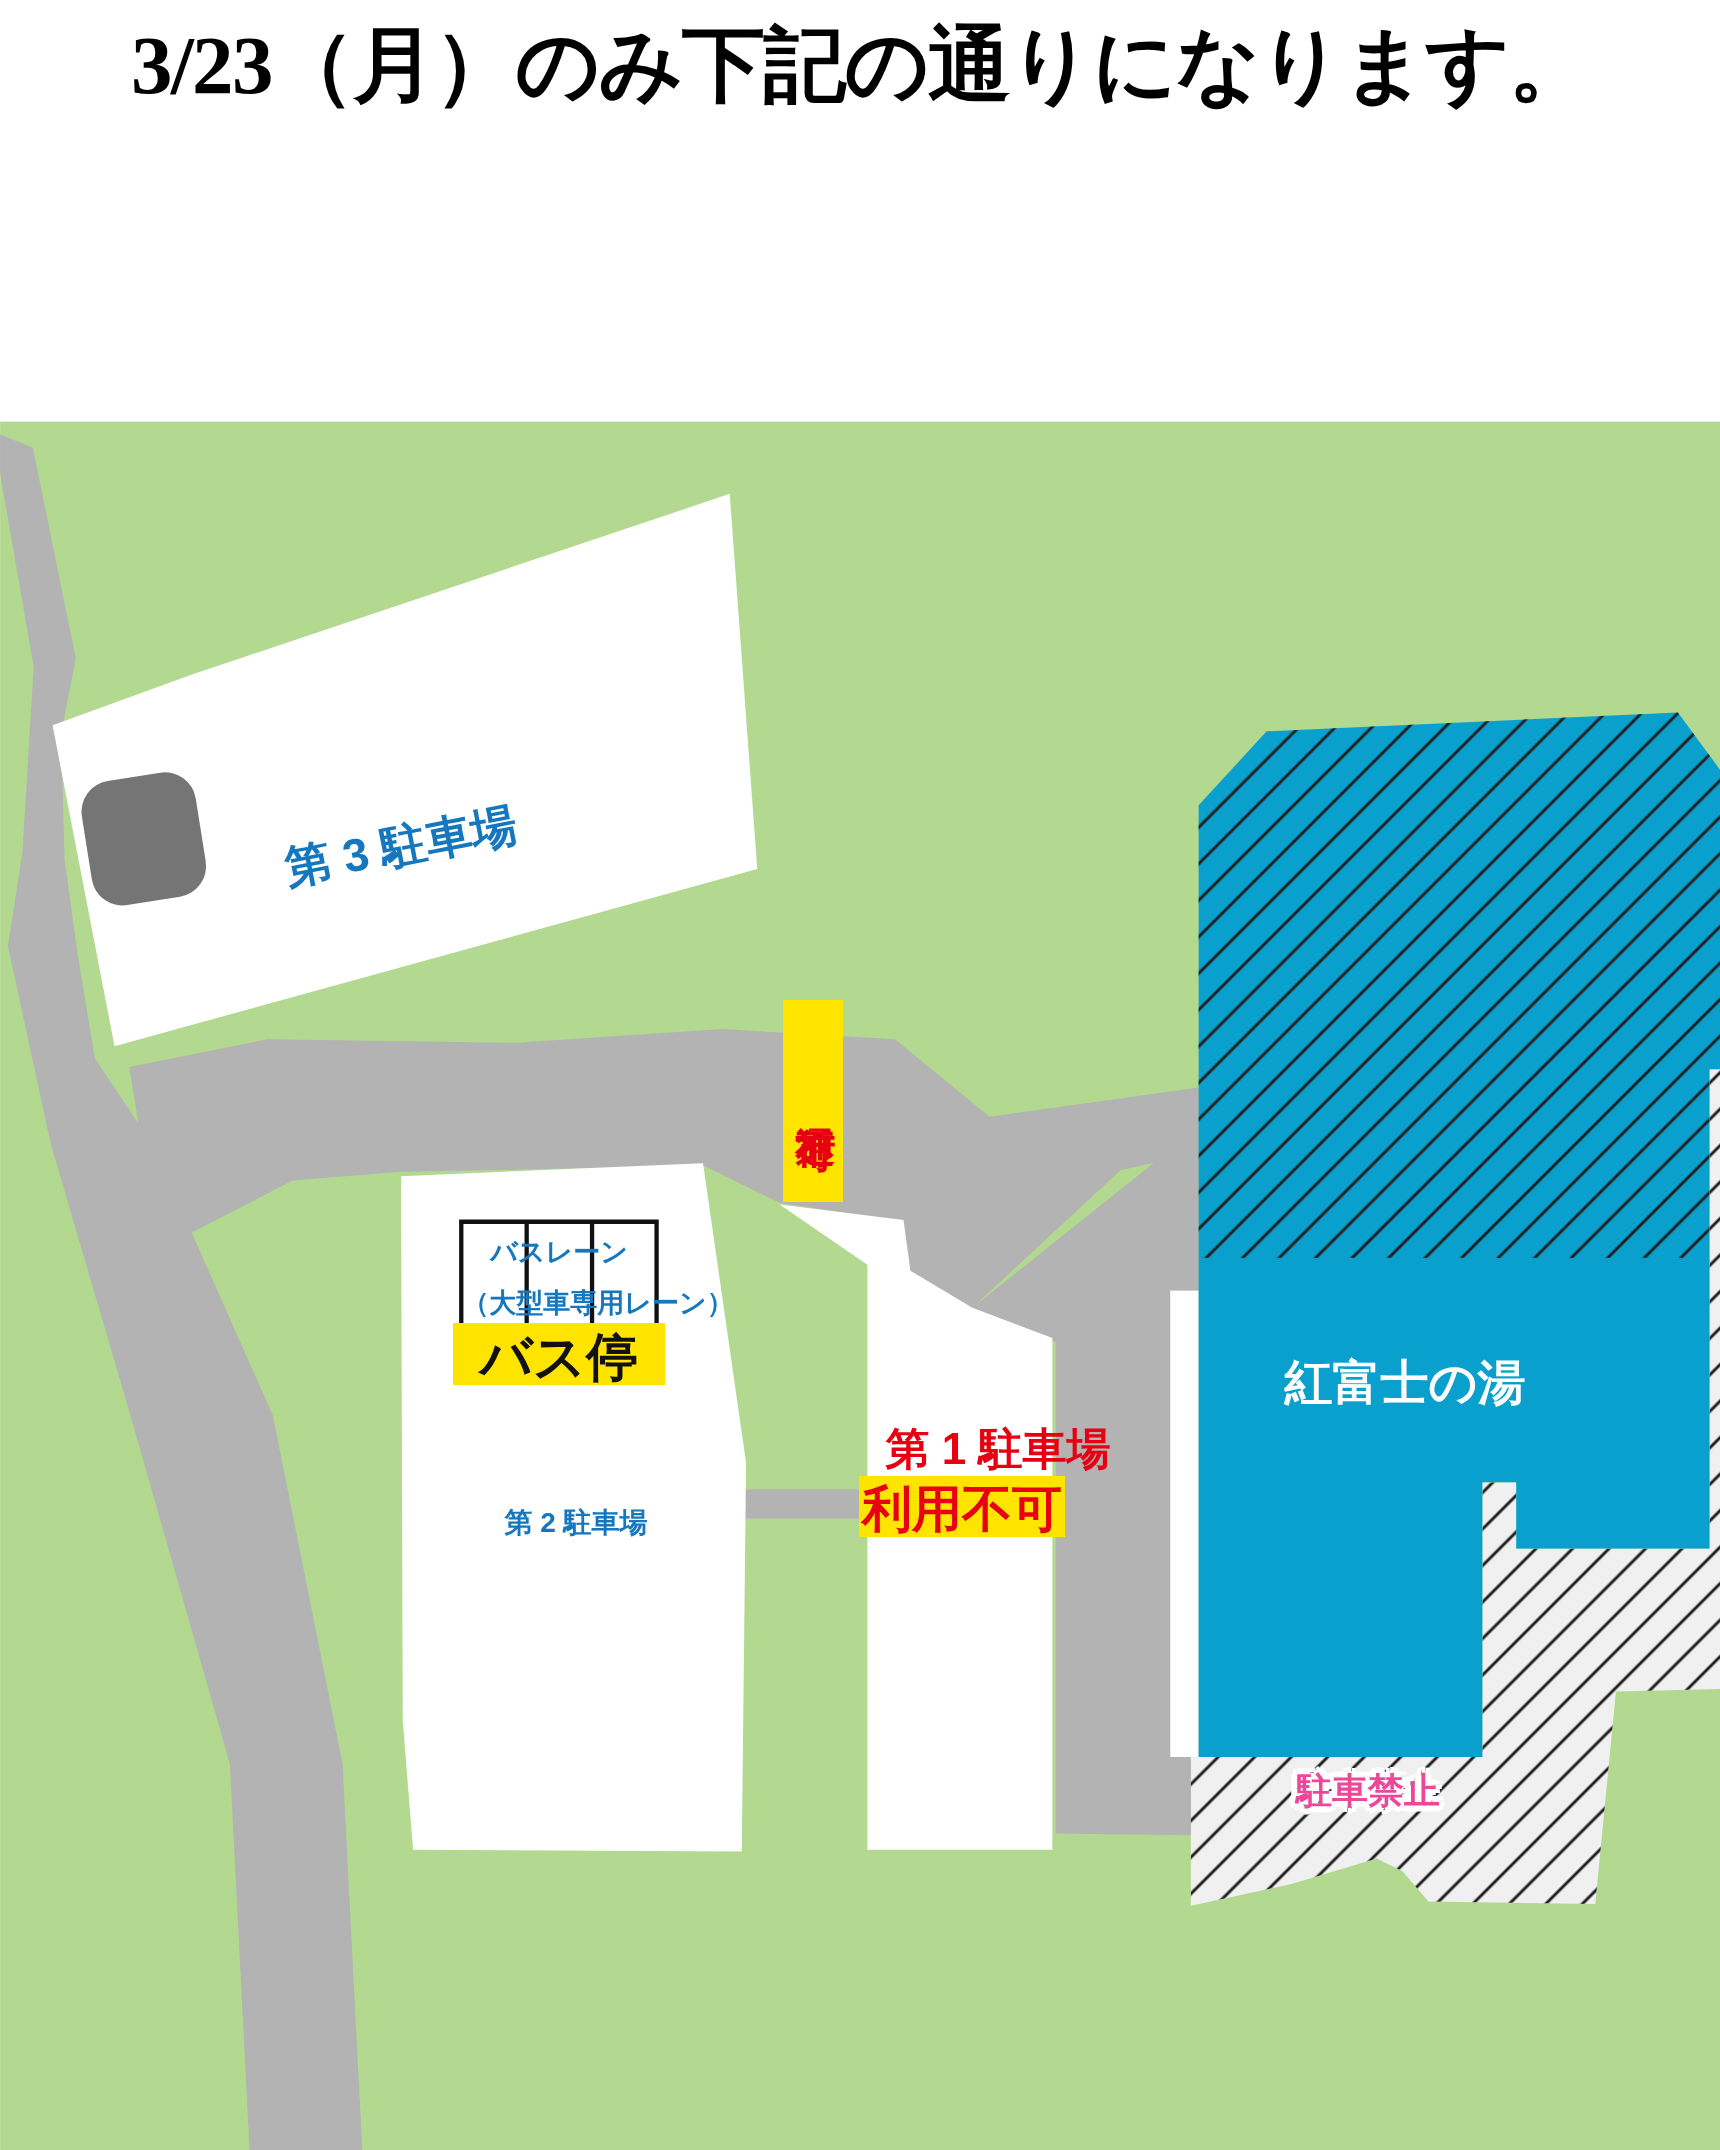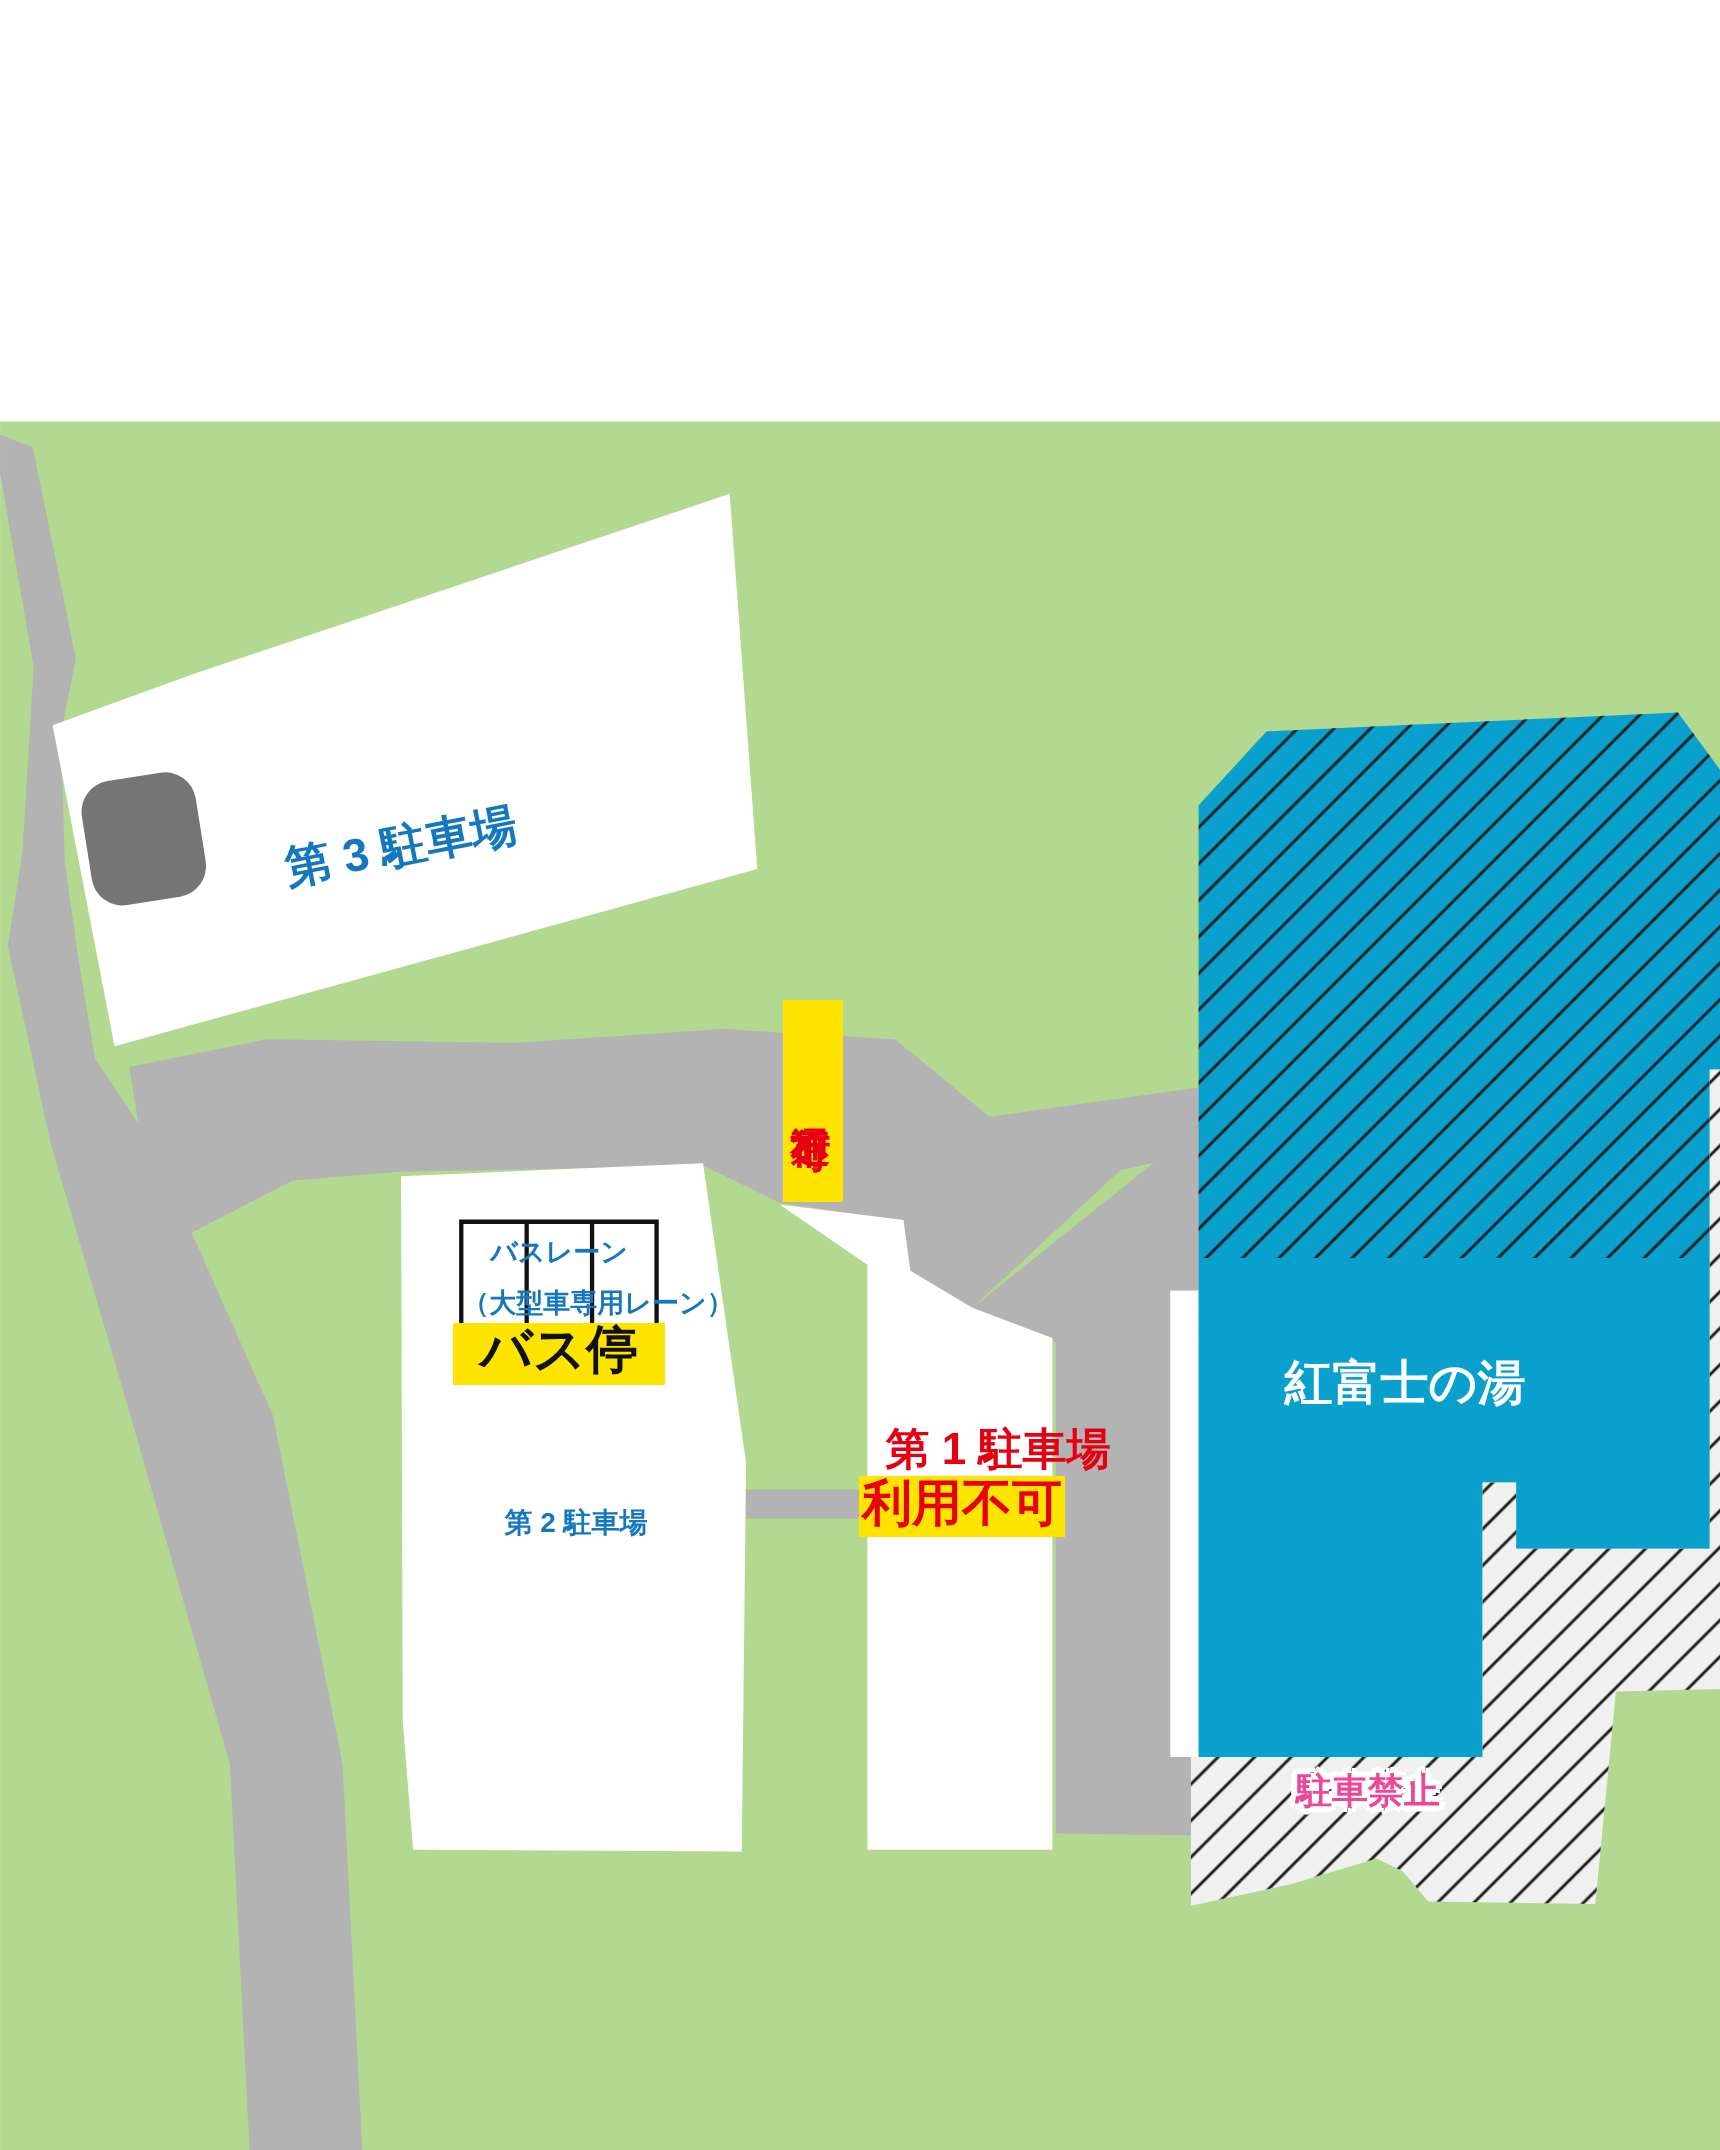--- a/index.html
+++ b/index.html
@@ -23,21 +23,21 @@
   }
   .lbl-blue{color:#1578be;}
   .lbl-lot3{font-size:46px;transform:translate(-50%,-50%) rotate(-11deg);}
   .lbl-lot2{font-size:28px;}
   .lbl-buslane{font-size:27px;}
   .lbl-buslane-sub{font-size:27px;}
   .lbl-building{font-size:48px;color:#ffffff;}
   .lbl-lot1{font-size:44px;color:#e60012;margin-left:40px;}
   .sign{
     position:absolute;background:#ffe400;display:flex;
-    align-items:flex-end;justify-content:center;
+    align-items:flex-start;justify-content:center;
     font-family:"Liberation Serif","DejaVu Serif",serif;font-weight:700;
   }
   .sign-busstop{left:453px;top:1323px;width:212px;height:62px;font-size:52px;color:#111;}
   .sign-riyofuka{left:859px;top:1476px;width:206px;height:61px;font-size:50px;color:#e60012;}
   .sign-tsuko{
     left:783px;top:1000px;width:60px;height:202px;font-size:40px;color:#e60012;
     writing-mode:vertical-rl;text-orientation:upright;letter-spacing:3.4px;
   }
   .lbl-noparking{
     font-size:36px;color:#ec4899;
@@ -83,20 +83,21 @@
   <polygon fill="url(#hatch)" points="1384,2042 1723,2042 1723,1723 1762,1723 1762,1800 1987,1800 1987,1243 2000,1243 2000,1963 1878,1966 1854,2213 1660,2210 1630,2175 1600,2160 1500,2190 1384,2215"></polygon>
 
   <g stroke="#111111" stroke-width="5" fill="none">
     <polyline points="536,1540 536,1420 763,1420 763,1540"></polyline>
     <line x1="612" y1="1420" x2="612" y2="1540"></line>
     <line x1="688" y1="1420" x2="688" y2="1540"></line>
   </g>
 </svg>
 
 <div class="title-block">
+  <div class="title-line1">3/23（月）のみ下記の通りになります。</div>
 </div>
 
 <div class="map-label lbl-blue lbl-lot3" style="left:401px;top:847px;">第 3 駐車場</div>
 
 <div class="map-label lbl-blue lbl-buslane" style="left:559px;top:1252px;">バスレーン</div>
 
 <div class="map-label lbl-blue lbl-buslane-sub" style="left:558px;top:1303px;margin-left:40px;">（大型車専用レーン）</div>
 
 <div class="sign sign-busstop">
   <span>バス停</span>

